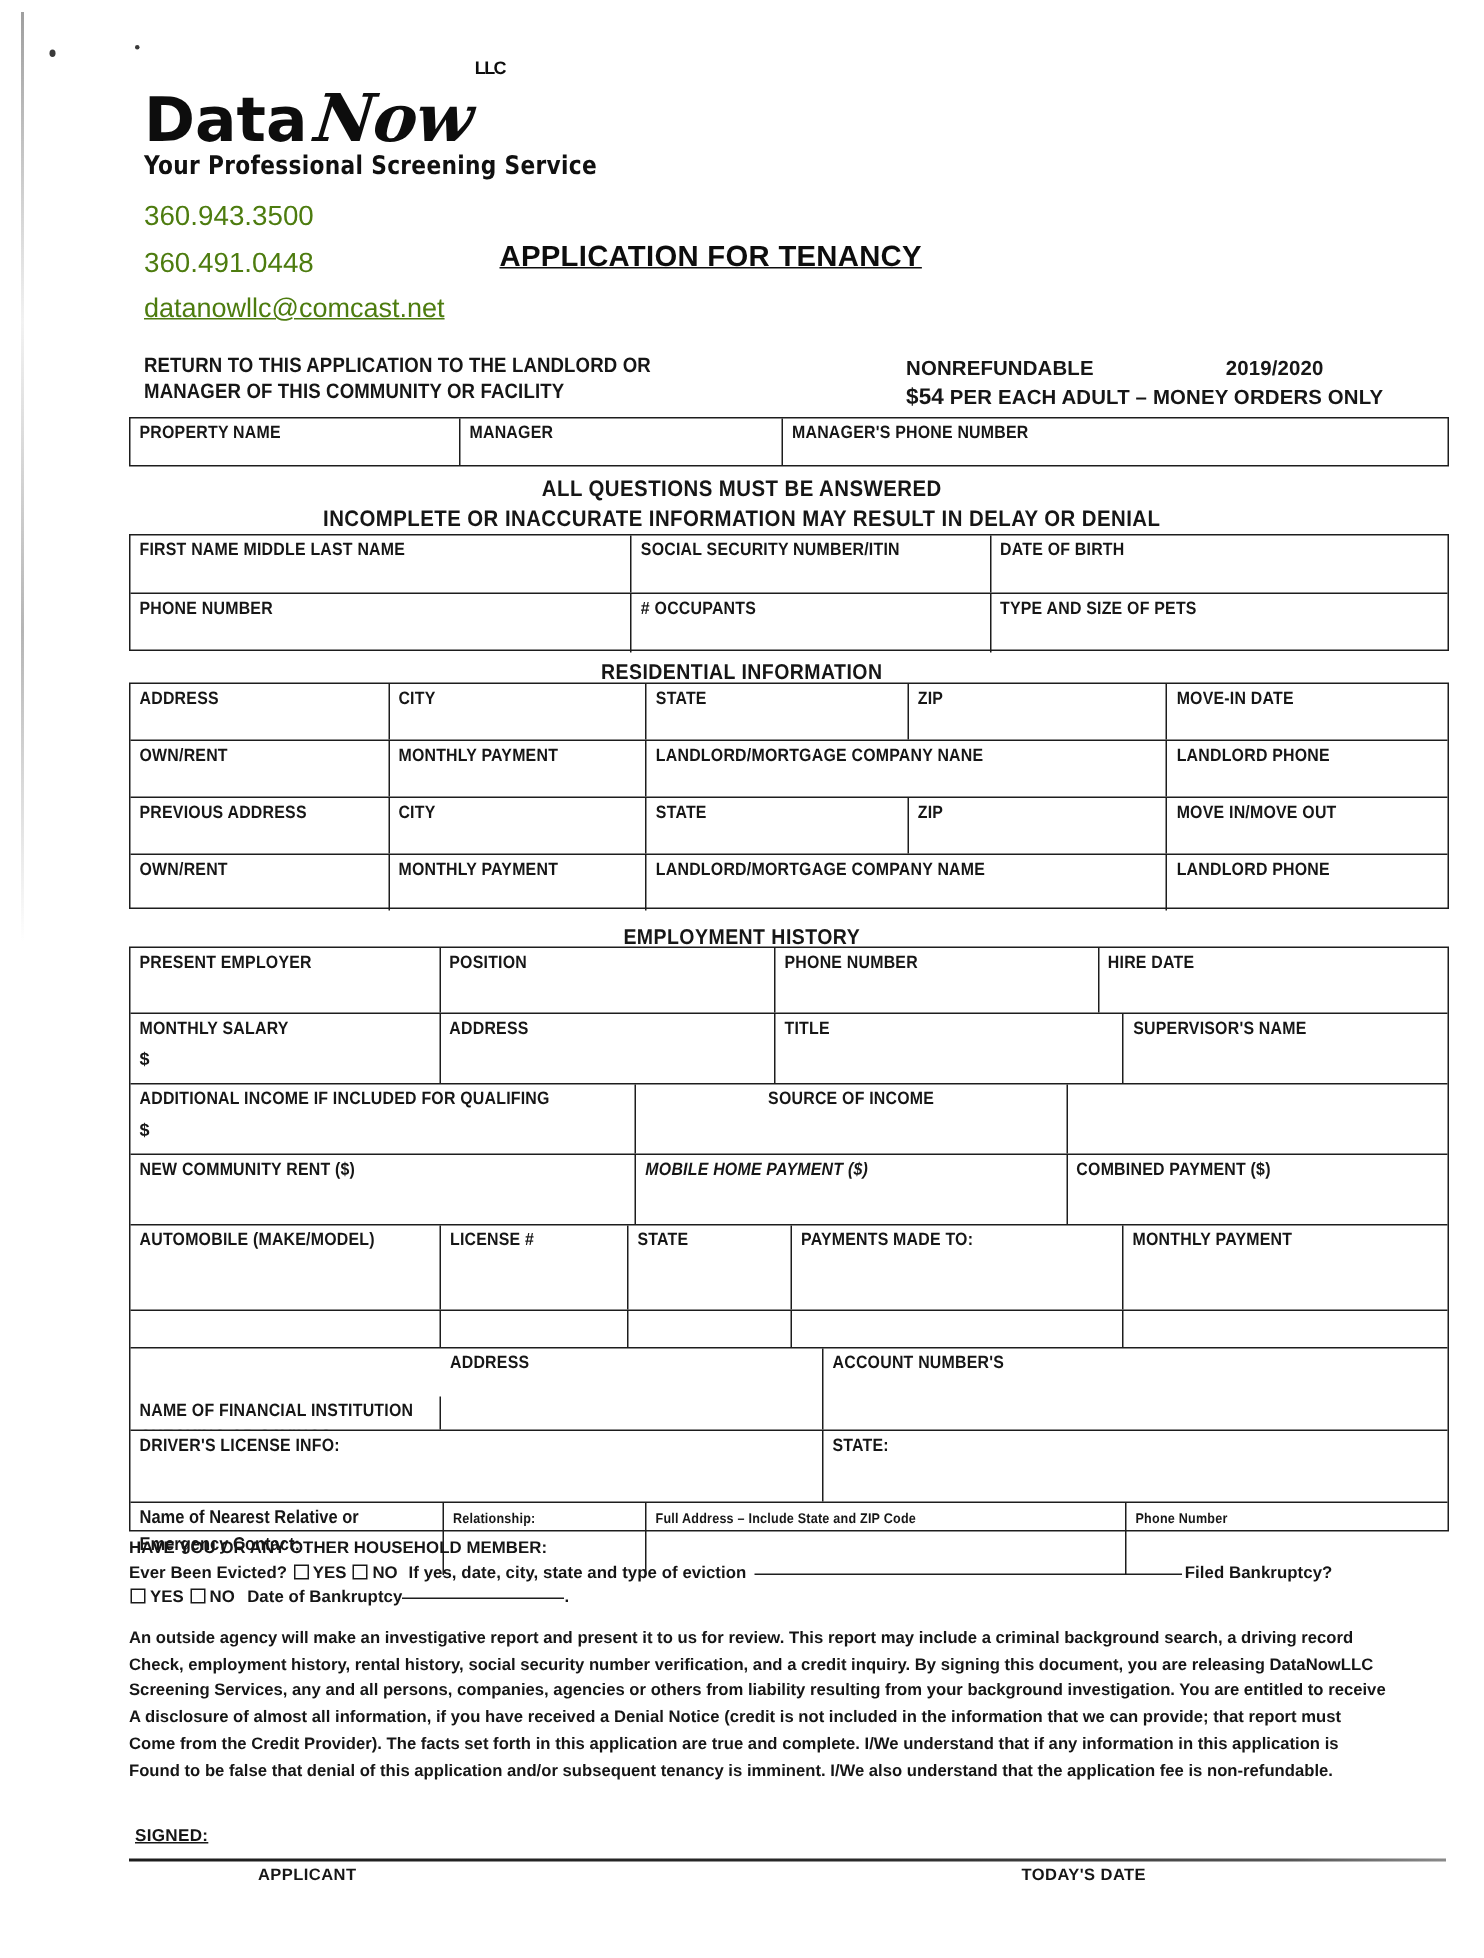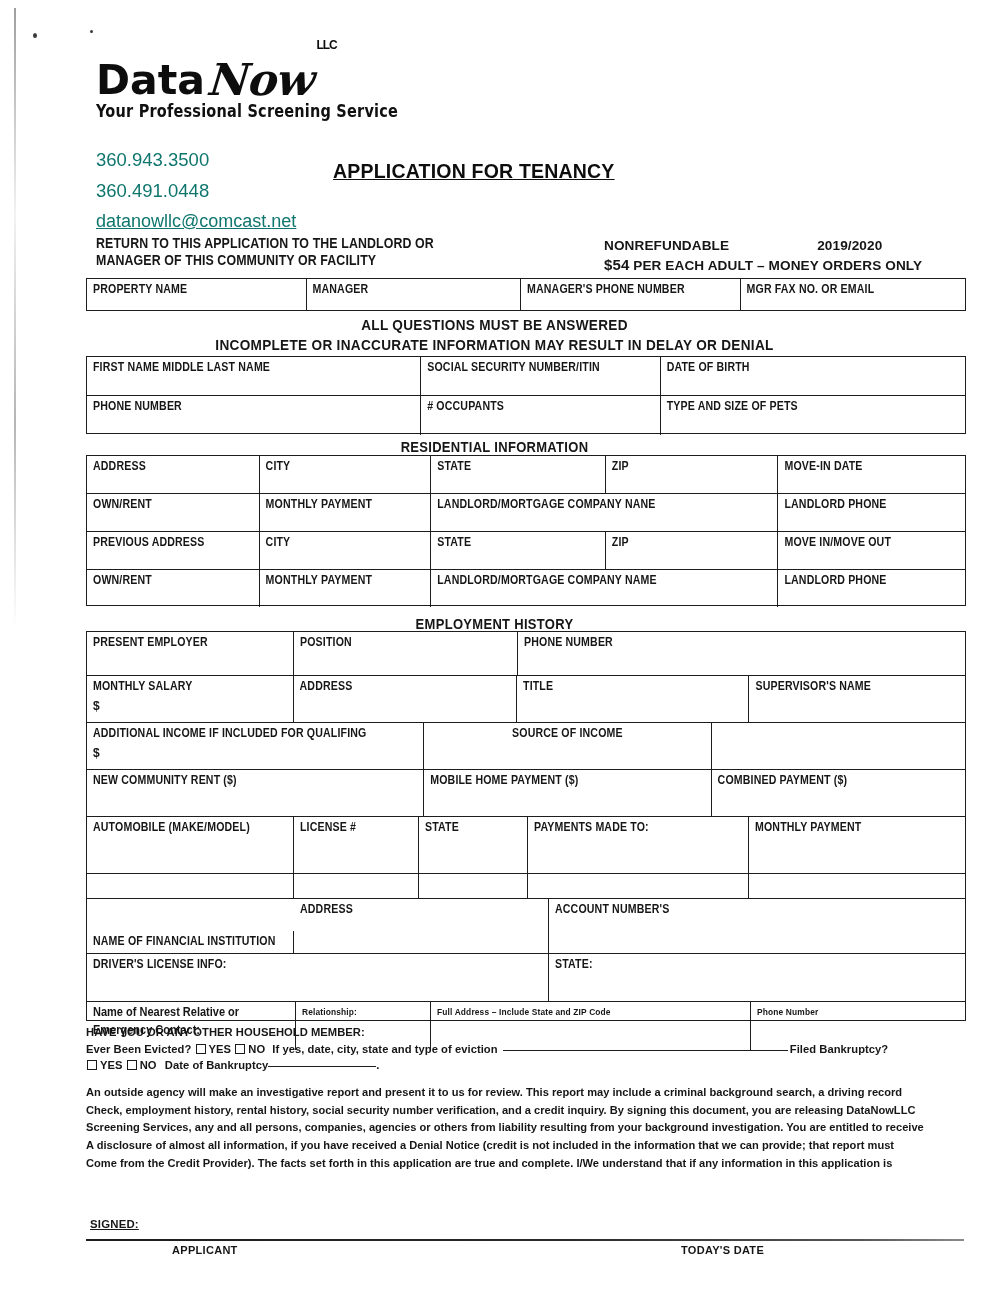--- a/index.html
+++ b/index.html
@@ -23,21 +23,21 @@
   .logo-main{font-family:"DejaVu Sans",sans-serif;font-weight:bold;font-size:41px;
     letter-spacing:-1px;line-height:1;color:#0d0d0d;display:flex;align-items:flex-end;}
   .logo-data{letter-spacing:0px;margin-top:24px;}
   .logo-now{font-family:"DejaVu Serif",serif;font-style:italic;font-weight:bold;
     font-size:44px;margin-left:5px;line-height:.95;transform:skewX(-6deg);}
   .logo-llc{font-family:"Liberation Sans",sans-serif;font-style:normal;font-weight:bold;
     font-size:12px;margin-left:2px;align-self:flex-start;position:relative;top:3px;}
   .logo-tag{font-family:"DejaVu Sans",sans-serif;font-weight:bold;font-size:14.5px;
     letter-spacing:.2px;margin-top:1px;color:#101010;
     transform:scaleY(1.18);transform-origin:left top;}
-  .phones{position:absolute;left:96px;top:144px;font-size:18.5px;line-height:31px;color:#0f766e;}
+  .phones{position:absolute;left:96px;top:128px;font-size:18.5px;line-height:31px;color:#4d7c0f;}
   .phones div{white-space:nowrap;}
   .email{text-decoration:underline;font-size:18px;}
   .doc-title{position:absolute;left:333px;top:160px;font-size:19.5px;font-weight:bold;
     letter-spacing:.2px;text-decoration:underline;color:#0d0d0d;}
 
   .return-note{position:absolute;left:96px;top:236px;font-size:12.4px;font-weight:bold;
     line-height:14.5px;letter-spacing:.1px;transform:scaleY(1.12);transform-origin:left top;}
   .fee-note{position:absolute;left:604px;top:237px;font-size:13.6px;font-weight:bold;
     line-height:18px;letter-spacing:.1px;white-space:nowrap;}
   .fee-row1{display:flex;}
@@ -130,23 +130,20 @@
     <div class="tr" style="height:100%;border-bottom:none;">
       <div class="td" style="width:220px;">
         <div class="lbl">PROPERTY NAME</div>
       </div>
       <div class="td" style="width:215px;">
         <div class="lbl">MANAGER</div>
       </div>
       <div class="td" style="width:220px;">
         <div class="lbl">MANAGER'S PHONE NUMBER</div>
       </div>
-      <div class="td" style="width:225px;">
-        <div class="lbl">MGR FAX NO. OR EMAIL</div>
-      </div>
     </div>
   </div>
 
   <div class="cap big" style="top:318px;">ALL QUESTIONS MUST BE ANSWERED</div>
   <div class="cap big" style="top:338px;">INCOMPLETE OR INACCURATE INFORMATION MAY RESULT IN DELAY OR DENIAL</div>
 
   <div class="tbl" style="left:86px;top:356px;width:880px;height:78px;">
     <div class="tr" style="height:39px;">
       <div class="td" style="width:335px;">
         <div class="lbl">FIRST NAME      MIDDLE          LAST NAME</div>
@@ -245,20 +242,23 @@
     <div class="tr" style="height:44px;">
       <div class="td" style="width:207px;">
         <div class="lbl">PRESENT EMPLOYER</div>
       </div>
       <div class="td" style="width:224px;">
         <div class="lbl">POSITION</div>
       </div>
       <div class="td" style="width:216px;">
         <div class="lbl">PHONE NUMBER</div>
       </div>
+      <div class="td" style="width:233px;">
+        <div class="lbl">HIRE DATE</div>
+      </div>
     </div>
 
     <div class="tr" style="height:47px;">
       <div class="td" style="width:207px;">
         <div class="lbl">MONTHLY SALARY</div>
         <div class="dollar">$</div>
       </div>
       <div class="td" style="width:224px;">
         <div class="lbl">ADDRESS</div>
       </div>
@@ -280,21 +280,21 @@
       </div>
       <div class="td" style="width:254px;">
         <div class="lbl"></div>
       </div>
     </div>
 
     <div class="tr" style="height:47px;">
       <div class="td" style="width:338px;">
         <div class="lbl">NEW COMMUNITY RENT ($)</div>
       </div>
-      <div class="td" style="width:288px;">
+      <div class="td" style="width:288px;font-style:italic;">
         <div class="lbl">MOBILE HOME PAYMENT ($)</div>
       </div>
       <div class="td" style="width:254px;">
         <div class="lbl">COMBINED PAYMENT ($)</div>
       </div>
     </div>
 
     <div class="tr" style="height:57px;">
       <div class="td" style="width:207px;">
         <div class="lbl">AUTOMOBILE  (MAKE/MODEL)</div>
@@ -375,20 +375,21 @@
       <span style="margin-left:5px;">Date of Bankruptcy</span><span class="ruleline" style="width:108px;"></span><span>.</span>
     </div>
   </div>
 
   <div class="legal">
     <div>An outside agency will make an investigative report and present it to us for review.  This report may include a criminal background search, a driving record</div>
     <div>Check, employment history, rental history, social security number verification, and a credit inquiry.  By signing this document, you are releasing DataNowLLC</div>
     <div>Screening Services, any and all persons, companies, agencies or others from liability resulting from your background investigation.  You are entitled to receive</div>
     <div>A disclosure of almost all information, if you have received a Denial Notice (credit is not included in the information that we can provide; that report must</div>
     <div>Come from the Credit Provider). The facts set forth in this application are true and complete. I/We understand that if any information in this application is</div>
+    <div>Found to be false that denial of this application and/or subsequent tenancy is imminent.  I/We also understand that the application fee is non-refundable.</div>
   </div>
 
   <div class="signed-wrap">
     <div class="signed-lbl">SIGNED:</div>
     <div class="sig-rule"></div>
     <div class="sig-sub sig-applicant">APPLICANT</div>
     <div class="sig-sub sig-date">TODAY'S DATE</div>
   </div>
 
 </div>

